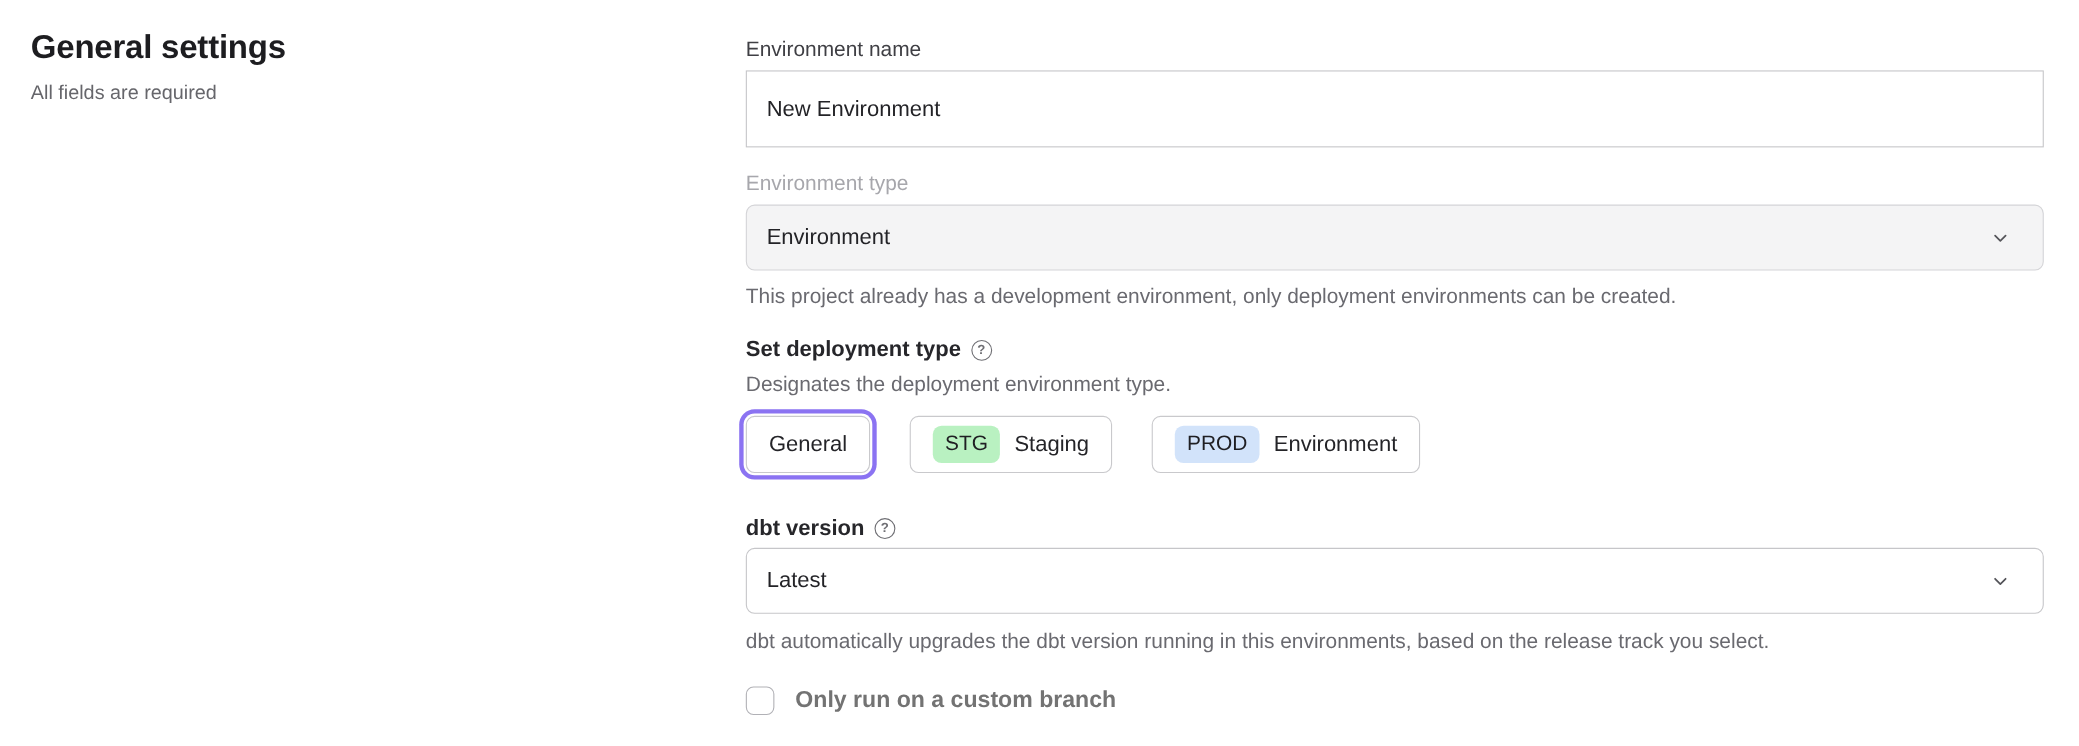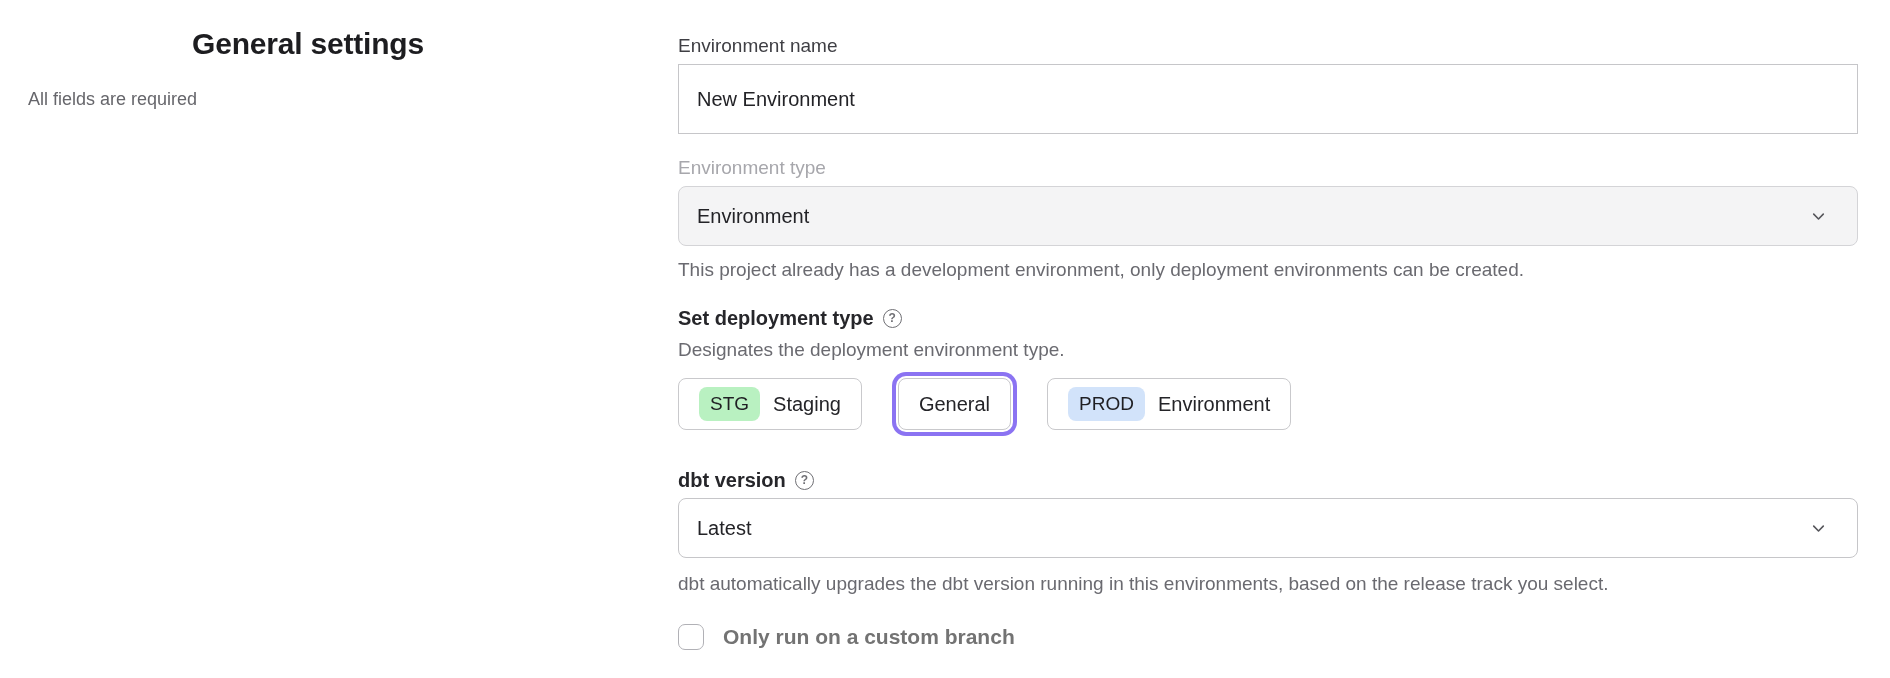--- a/index.html
+++ b/index.html
@@ -9,24 +9,24 @@
     font-family: "Liberation Sans", "DejaVu Sans", sans-serif;
     color: #232327;
     overflow: hidden;
   }
   .page { position: relative; width: 1890px; height: 678px; }
 
   
   .intro { position: absolute; left: 28px; top: 26px; width: 560px; }
   .intro h1 {
     font-size: 30px; font-weight: 700; color: #1d1d20;
-    letter-spacing: -0.2px; line-height: 1.2; text-align: center;
+    letter-spacing: -0.2px; line-height: 1.2;
   }
   .intro .sub {
-    margin-top: 27px; font-size: 18px; color: #66666b; font-weight: 400;
+    margin-top: 12px; font-size: 18px; color: #66666b; font-weight: 400;
   }
 
   
   .form-col { position: absolute; left: 678px; top: 34px; width: 1180px; }
 
   .field-label {
     font-size: 19px; font-weight: 500; color: #3f3f44;
     line-height: 24px; display: block;
   }
   .field-label.disabled { color: #a7a7ac; }
@@ -126,26 +126,26 @@
     </div>
     <div class="helper">This project already has a development environment, only deployment environments can be created.</div>
 
     <div class="section-heading mt-24">
       <span>Set deployment type</span>
       <span class="help-icon">?</span>
     </div>
     <div class="sub-desc">Designates the deployment environment type.</div>
 
     <div class="btn-row">
+      <button class="type-btn selected">
+        <span>General</span>
+      </button>
       <button class="type-btn">
         <span class="badge stg">STG</span>
         <span>Staging</span>
-      </button>
-      <button class="type-btn selected">
-        <span>General</span>
       </button>
       <button class="type-btn">
         <span class="badge prod">PROD</span>
         <span>Environment</span>
       </button>
     </div>
 
     <div class="section-heading mt-34">
       <span>dbt version</span>
       <span class="help-icon">?</span>

